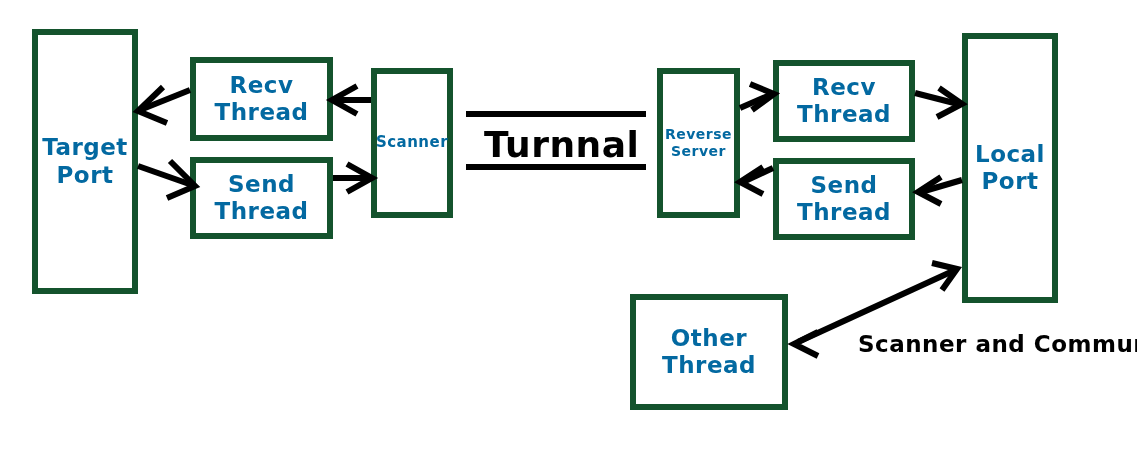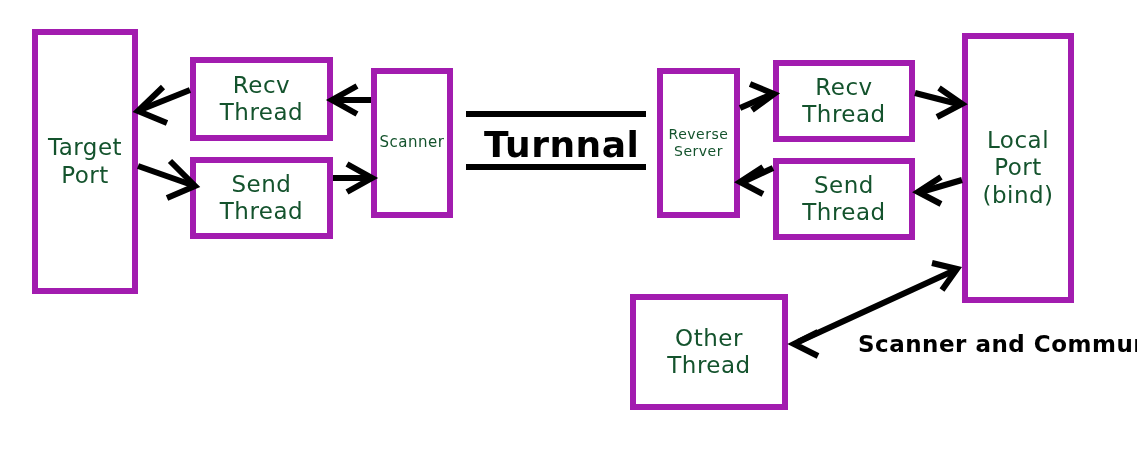--- a/index.html
+++ b/index.html
@@ -11,28 +11,28 @@
     position: relative;
     width: 1137px;
     height: 456px;
     background: #ffffff;
     overflow: hidden;
     font-family: "DejaVu Sans", sans-serif;
   }
   .box {
     position: absolute;
     box-sizing: border-box;
-    border: 6px solid #a21caf;
+    border: 6px solid #14532d;
     background: #ffffff;
     display: flex;
     align-items: center;
     justify-content: center;
     text-align: center;
-    color: #14532d;
-    font-weight: normal;
+    color: #0369a1;
+    font-weight: bold;
     line-height: 1.18;
     letter-spacing: 0.5px;
   }
   .box .label { display: block; }
   .big-box { font-size: 23px; }
   .small-box { font-size: 15px; }
   .tiny-box { font-size: 14px; }
 
   .tunnel-line {
     position: absolute;
@@ -121,25 +121,24 @@
     </div>
   </div>
 
   <div class="box big-box" style="left:773px; top:158px; width:142px; height:82px;">
     <div>
       <span class="label">Send</span>
       <span class="label">Thread</span>
     </div>
   </div>
 
-  <div class="box big-box" style="left:962px; top:33px; width:112px; height:270px;">
+  <div class="box big-box" style="left:962px; top:33px; width:96px; height:270px;">
     <div>
       <span class="label">Local</span>
       <span class="label">Port</span>
-      <span class="label">(bind)</span>
     </div>
   </div>
 
   <div class="box big-box" style="left:630px; top:294px; width:158px; height:116px;text-align:center;">
     <div>
       <span class="label">Other</span>
       <span class="label">Thread</span>
     </div>
   </div>
 

